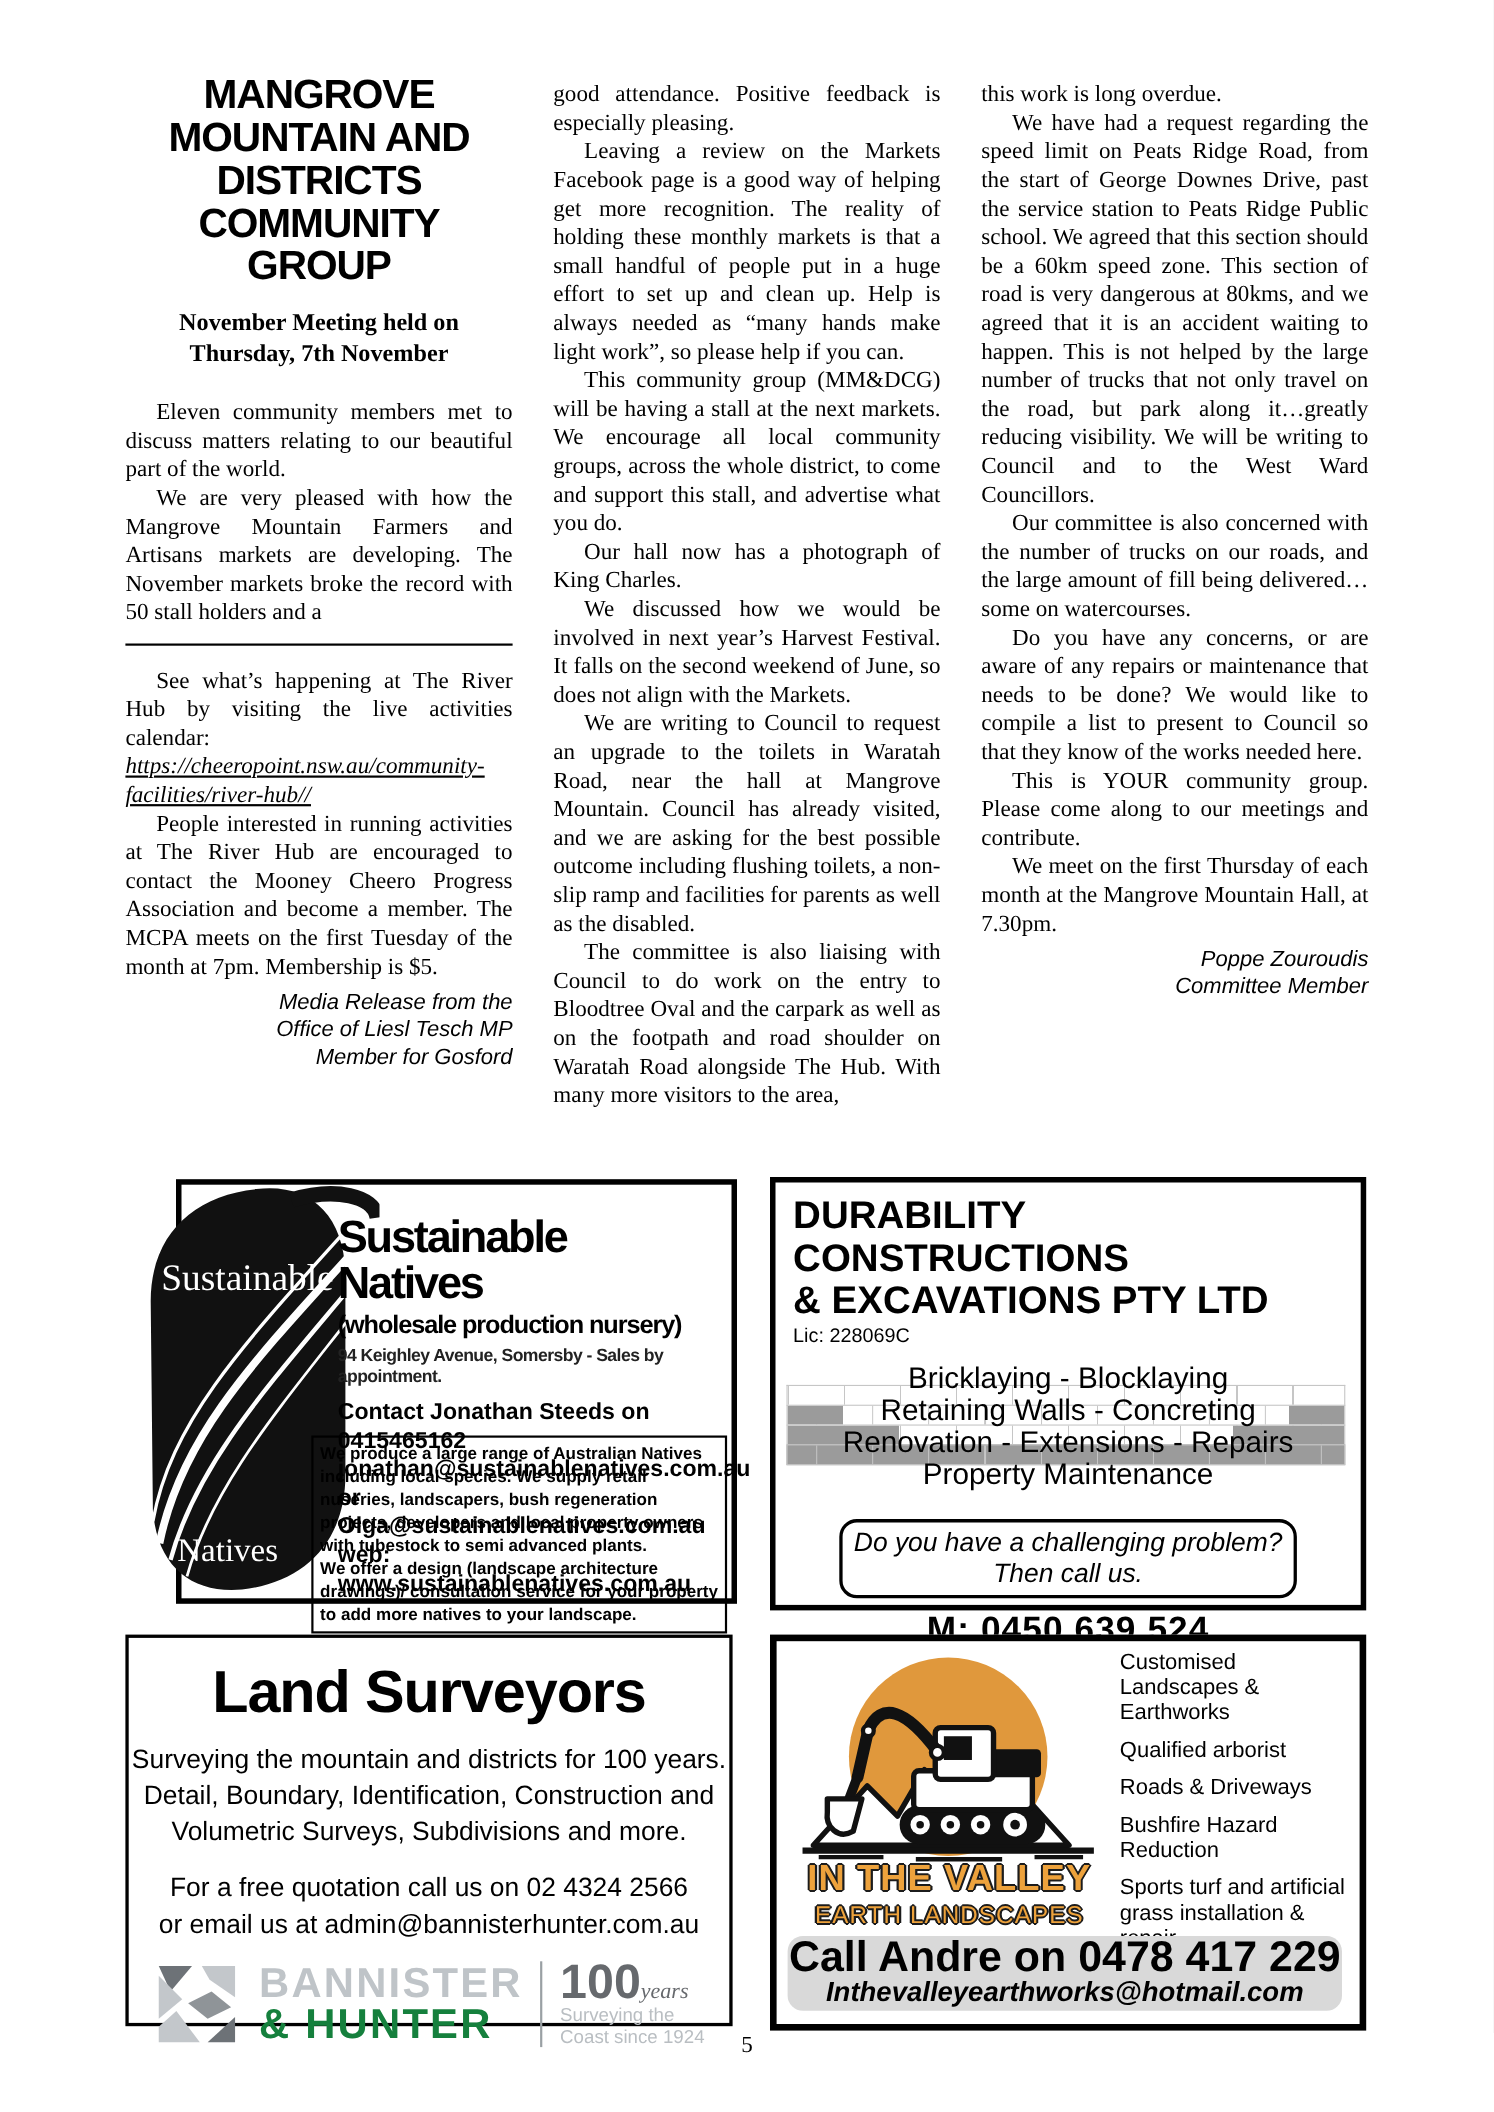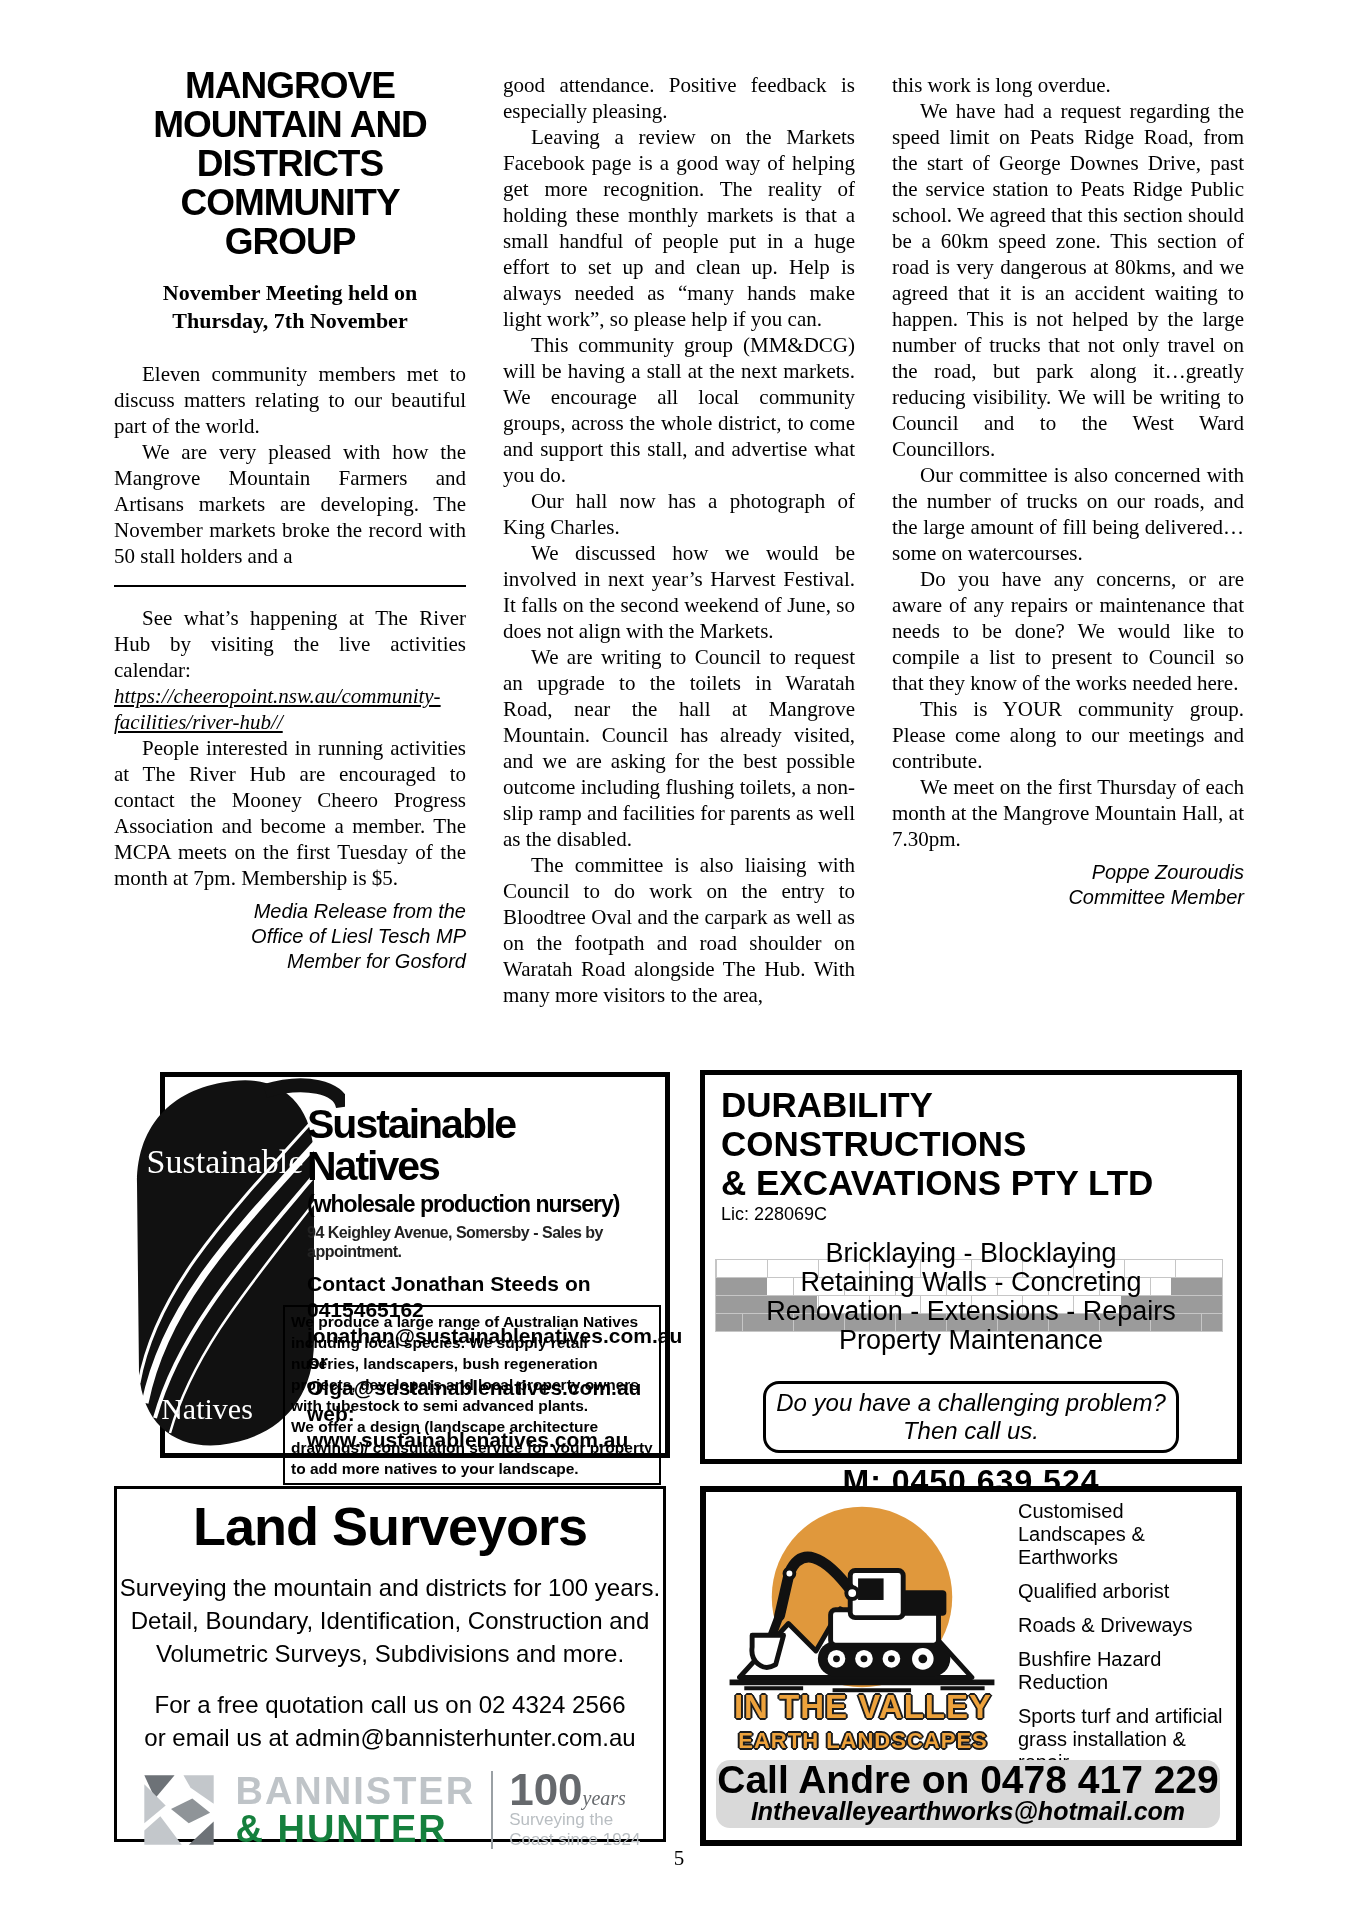--- a/index.html
+++ b/index.html
@@ -47,21 +47,21 @@
   .du-bricks{position:absolute;left:10px;top:184px;width:508px;z-index:1;}
   .brickrow{height:17px;border:1px solid #c6c6c6;border-bottom:none;}
   .brickrow:last-child{border-bottom:1px solid #c6c6c6;}
   .du-challenge{width:390px;margin:26px auto 0 auto;border:3px solid #000;border-radius:16px;
                 font-style:italic;font-size:24px;line-height:28px;text-align:center;padding:5px 10px;}
   .du-phone{text-align:center;font-weight:bold;font-size:32px;margin-top:10px;letter-spacing:1px;}
 
   
   .ad-surveyors{left:114px;top:1486px;width:546px;height:350px;border:3px solid #000;
                 font-family:"Liberation Sans",sans-serif;text-align:center;}
-  .ls-title{font-weight:bold;font-size:54px;line-height:58px;margin-top:8px;letter-spacing:-1px;}
+  .ls-title{font-weight:bold;font-size:54px;line-height:58px;margin-top:20px;letter-spacing:-1px;}
   .ls-body{font-size:24px;line-height:33px;margin-top:16px;}
   .ls-quote{font-size:24px;line-height:33px;margin-top:18px;}
   .ls-logo{display:flex;align-items:center;justify-content:center;gap:16px;margin-top:16px;}
   .ls-name{text-align:left;font-weight:bold;font-size:38px;line-height:38px;letter-spacing:2px;}
   .ls-name .lt{color:#bfc4c8;}
   .ls-name .dk{color:#15803d;}
   .ls-div{width:2px;height:78px;background:#9aa0a4;}
   .ls-100{text-align:left;line-height:20px;}
   .ls-100 .num{font-weight:bold;font-size:44px;color:#66696d;line-height:40px;}
   .ls-100 .yrs{font-family:"Liberation Serif",serif;font-style:italic;font-size:20px;color:#66696d;}
@@ -69,21 +69,21 @@
 
   
   .ad-valley{left:700px;top:1486px;width:530px;height:348px;border:6px solid #000;
              font-family:"Liberation Sans",sans-serif;}
   .vl-logo{position:absolute;left:6px;top:4px;width:300px;height:206px;}
   .vl-name{position:absolute;left:2px;top:198px;width:310px;text-align:center;
            font-weight:bold;font-size:33px;line-height:34px;letter-spacing:1px;color:#eda23c;
            text-shadow:-2px 0 #1c1c1c,2px 0 #1c1c1c,0 -2px #1c1c1c,0 2px #1c1c1c,
                        -1px -1px #1c1c1c,1px 1px #1c1c1c,-1px 1px #1c1c1c,1px -1px #1c1c1c;}
   .vl-name2{position:absolute;left:2px;top:236px;width:310px;text-align:center;
-            font-weight:bold;font-size:22px;letter-spacing:1px;color:#eda23c;
+            font-weight:normal;font-size:22px;letter-spacing:1px;color:#eda23c;
             text-shadow:-2px 0 #1c1c1c,2px 0 #1c1c1c,0 -2px #1c1c1c,0 2px #1c1c1c,
                         -1px -1px #1c1c1c,1px 1px #1c1c1c,-1px 1px #1c1c1c,1px -1px #1c1c1c;}
   .vl-services{position:absolute;left:312px;top:8px;width:212px;font-size:20px;line-height:23px;}
   .vl-services div{margin-bottom:11px;}
   .vl-bar{position:absolute;left:10px;top:268px;width:504px;height:68px;background:#d9d9d9;
           border-radius:14px;text-align:center;}
   .vl-call{font-weight:bold;font-size:39px;line-height:34px;margin-top:3px;}
   .vl-mail{font-style:italic;font-size:25px;line-height:28px;font-weight:bold;}
 
   .page-number{position:absolute;left:0;right:0;top:1846px;text-align:center;font-size:21px;}

